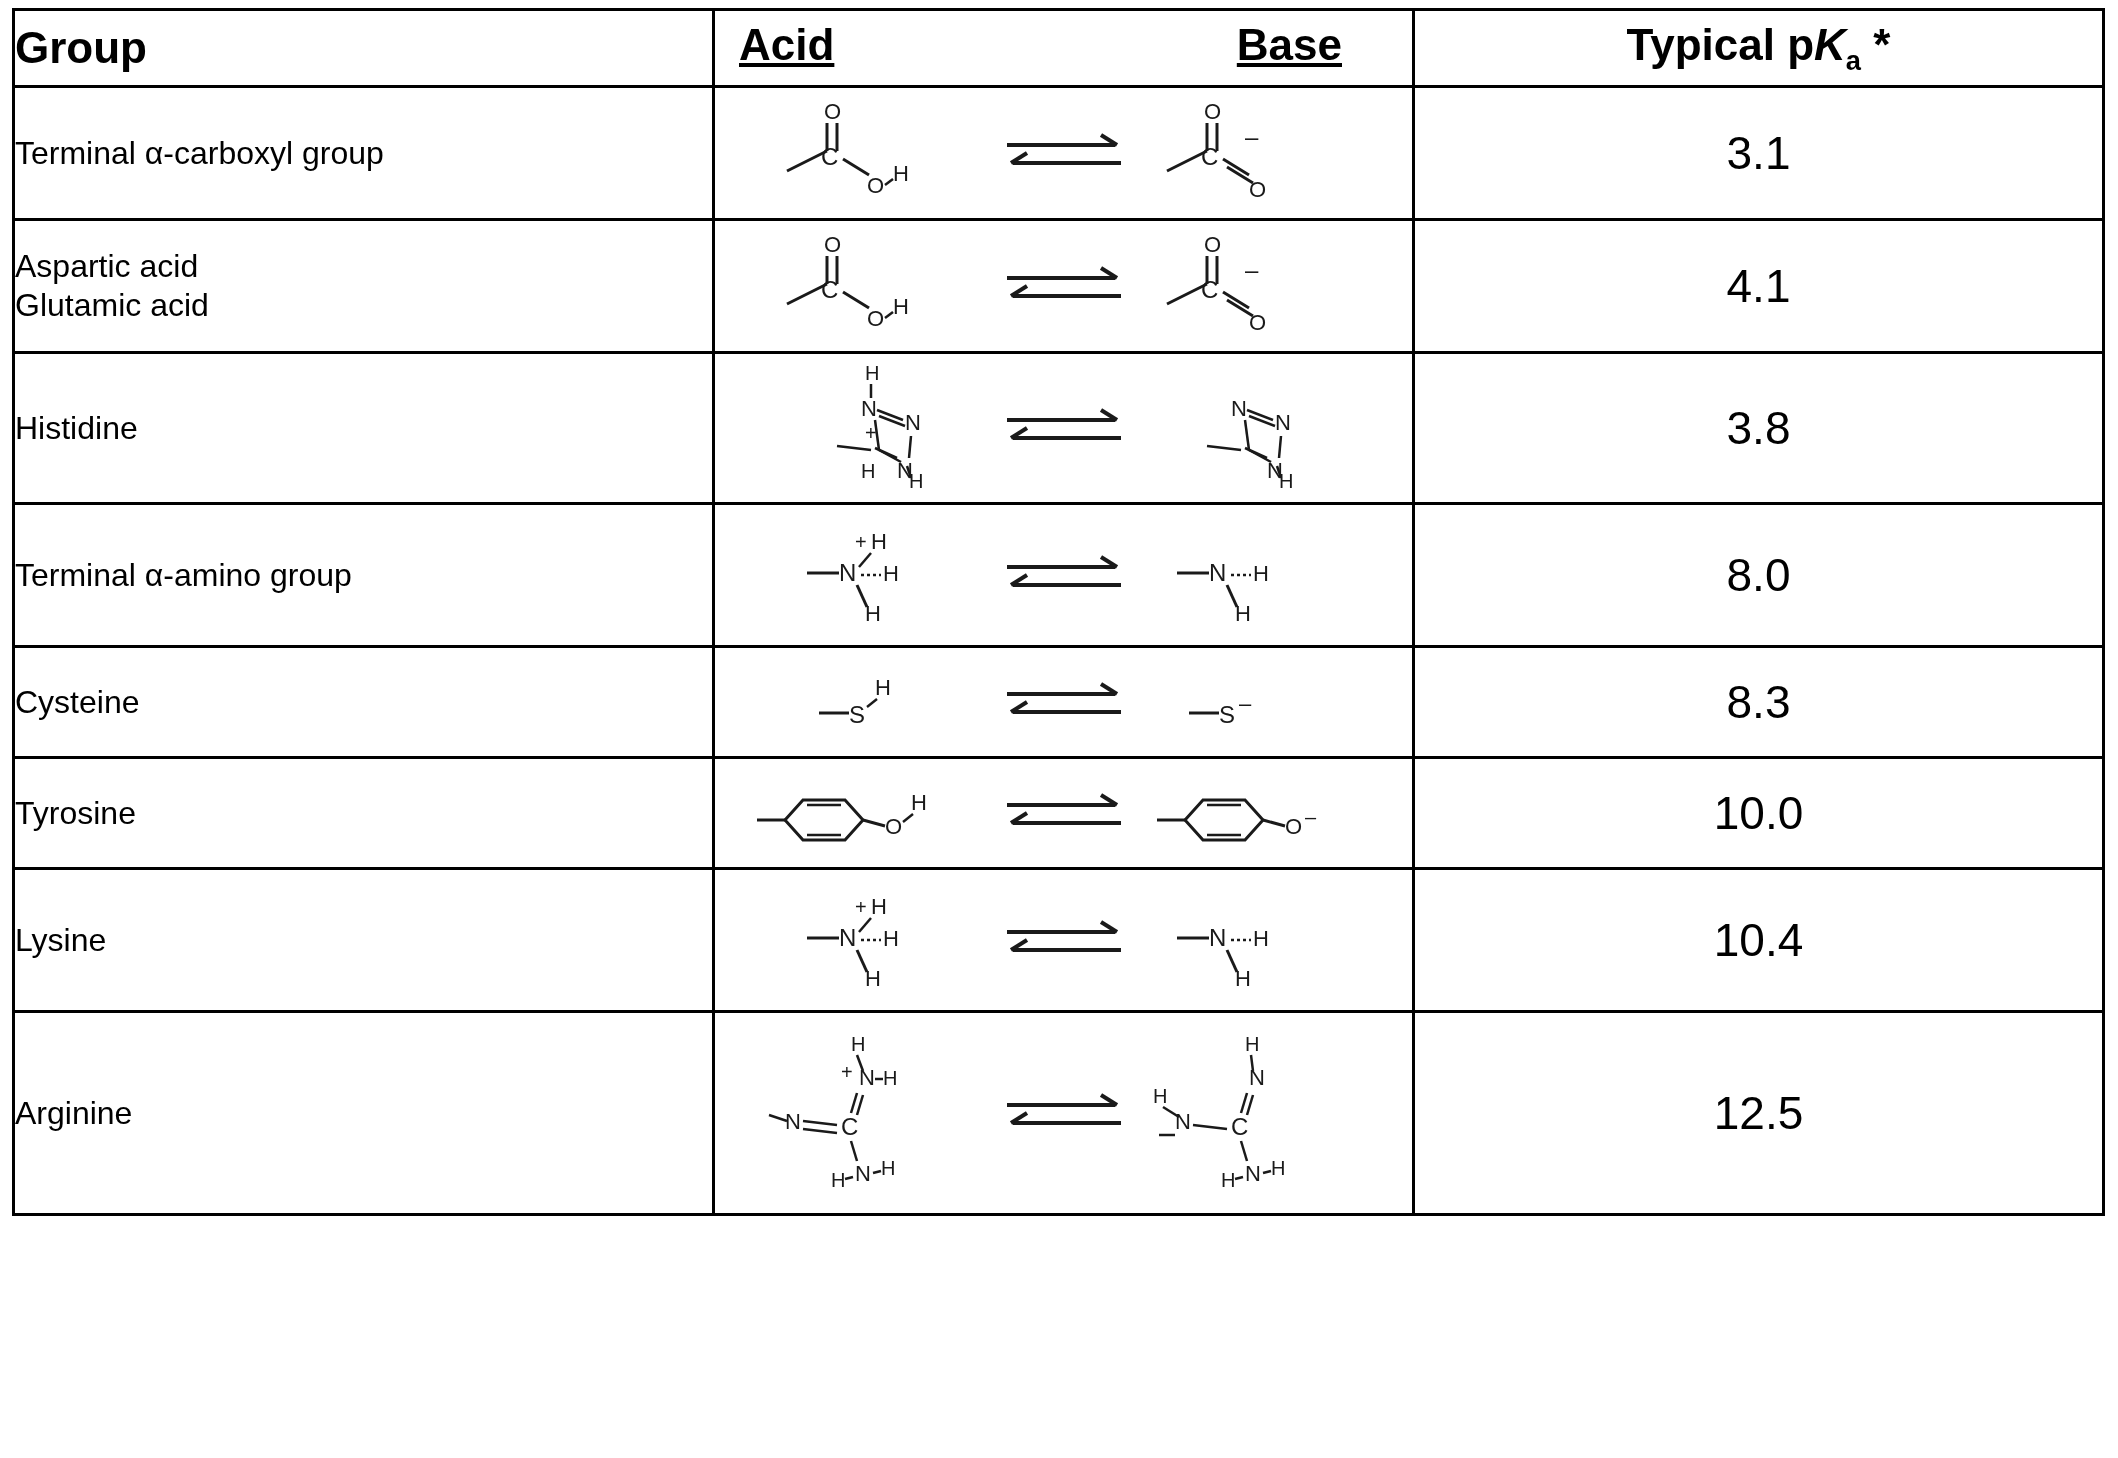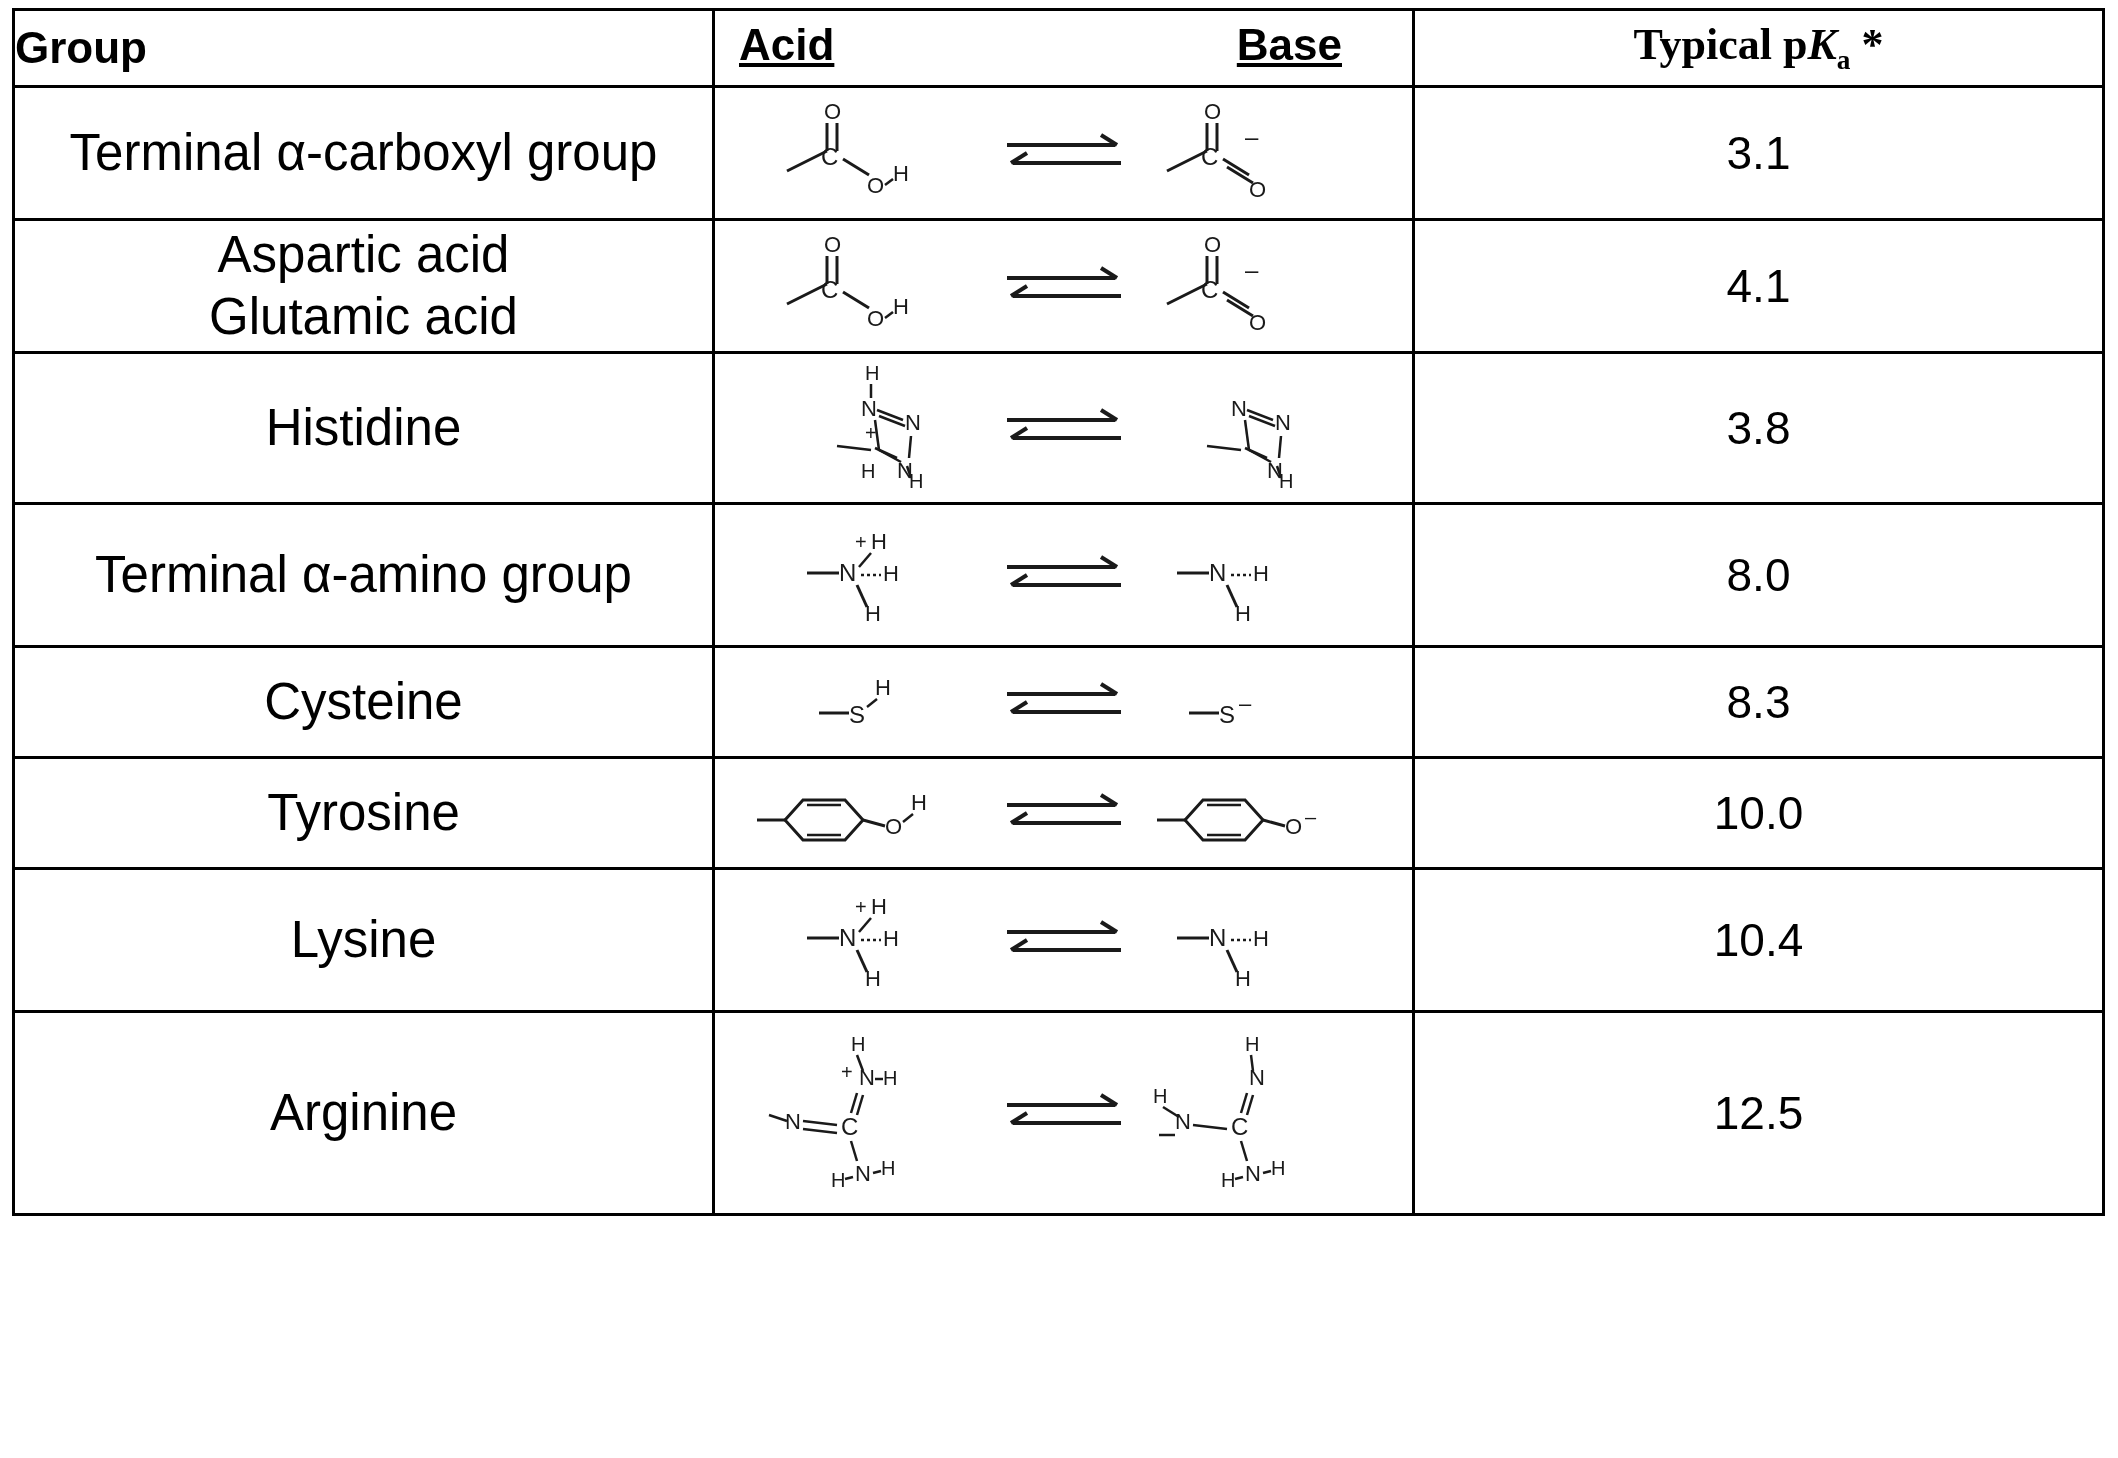--- a/index.html
+++ b/index.html
@@ -50,27 +50,27 @@
     padding: 10px 22px 16px 22px;
     line-height: 1.1;
   }
   .hdr-group { text-align: left; }
   .hdr-struct {
     display: flex;
     justify-content: space-between;
     padding: 10px 70px 16px 24px;
     text-decoration: underline;
   }
-  .hdr-pka { text-align: center; font-family: Liberation Serif, serif; }
+  .hdr-pka { text-align: center; }
   .hdr-pka .ital { font-style: italic; }
   .hdr-pka sub { font-size: 0.62em; font-style: normal; }
 
   td.group-cell {
-    font-size: 51px;
-    text-align: center;
+    font-size: 32px;
+    text-align: left;
     padding: 12px 20px 16px 22px;
     line-height: 1.22;
   }
   td.pka-cell {
     font-size: 46px;
     text-align: center;
     vertical-align: top;
     padding-top: 20px;
   }
   td.struct-cell {

